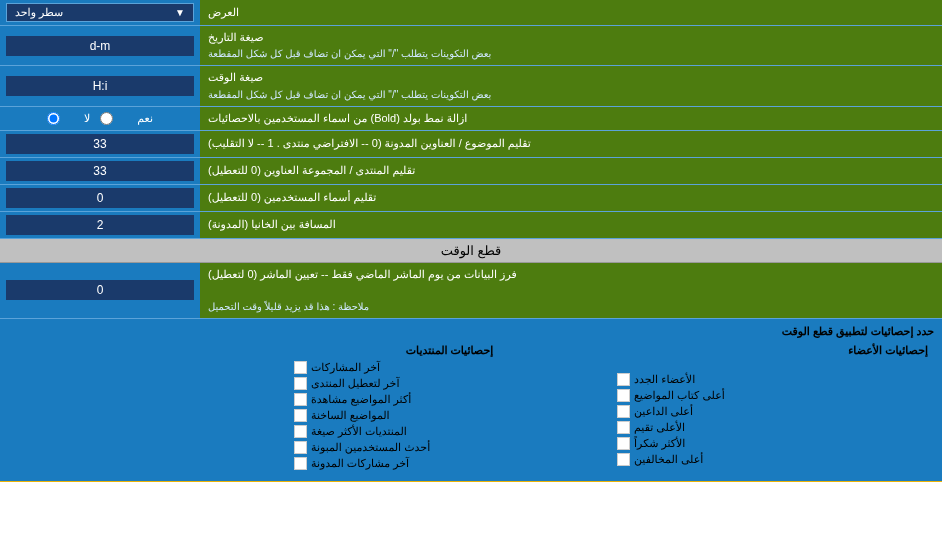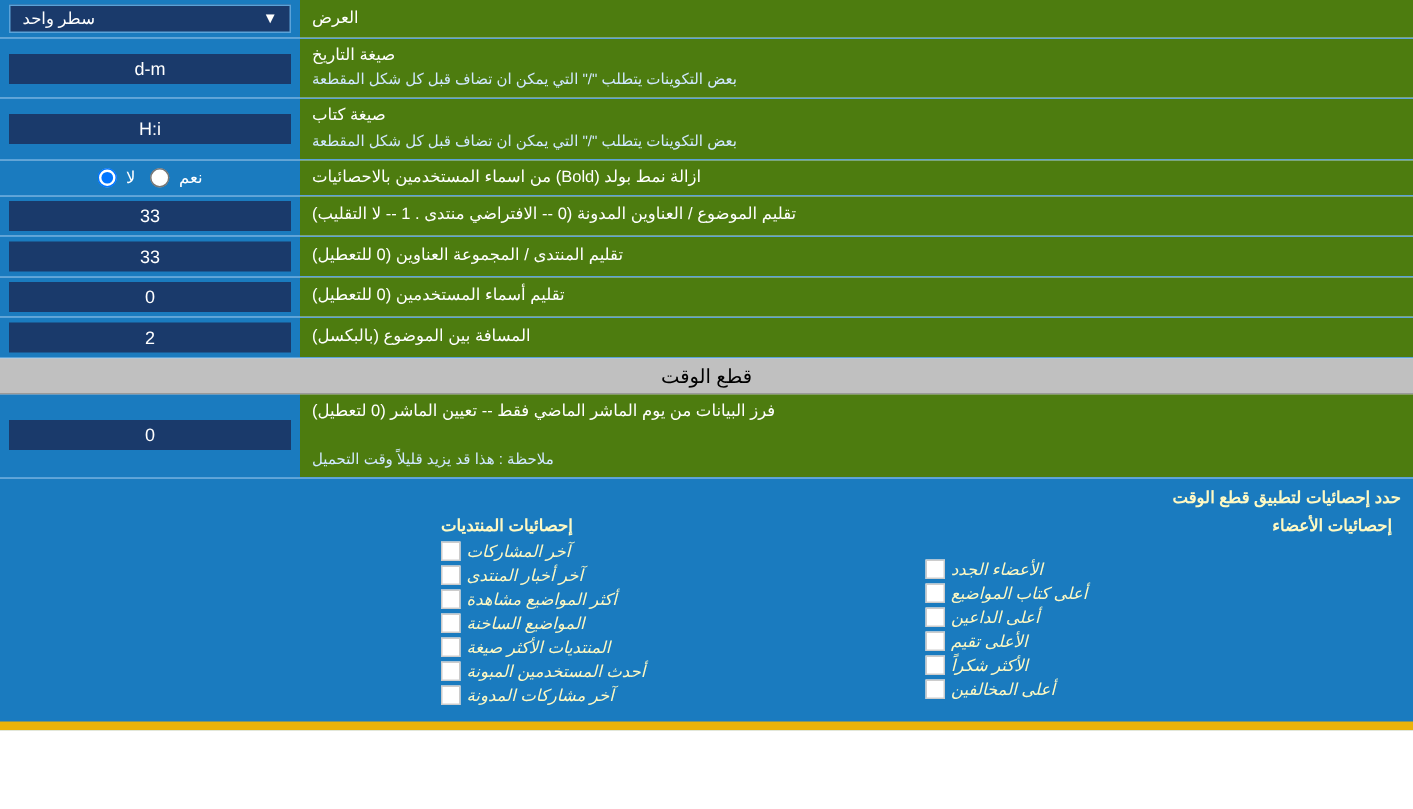--- a/index.html
+++ b/index.html
@@ -61,21 +61,21 @@
       display: flex;
       align-items: center;
       justify-content: center;
       gap: 10px;
       color: #fff;
       font-size: 11px;
     }
     .radio-group {
       display: flex;
       align-items: flex-end;
-      gap: 6px;
+      gap: 24px;
     }
     .dropdown-cell {
       background: #1a7bbf;
       padding: 3px 6px;
       width: 200px;
       display: flex;
       align-items: center;
       justify-content: center;
     }
     .dropdown-btn {
@@ -86,24 +86,24 @@
       width: 100%;
       text-align: center;
       font-size: 11px;
       cursor: pointer;
       display: flex;
       align-items: center;
       justify-content: space-between;
     }
     .stats-section {
       background: #1a7bbf;
-      color: #fef9c3;
+      color: #000000;
       width: 100%;
       padding: 6px 8px;
-      border-bottom: 6px solid #eab308;
+      border-bottom: 1px solid #eab308;
     }
     .stats-title {
       font-weight: bold;
       font-size: 11px;
       margin-bottom: 4px;
       text-align: right;
     }
     .stats-columns {
       display: flex;
       gap: 0;
@@ -116,21 +116,20 @@
     .stats-col .stat-item {
       display: flex;
       align-items: center;
       gap: 4px;
       margin-bottom: 3px;
       font-size: 11px;
       justify-content: flex-end;
     }
     .stat-label {
       text-align: right;
-      font-style: italic;
     }
     .checkbox-icon {
       display: inline-block;
       width: 13px;
       height: 13px;
       border: 1px solid #ccc;
       background: #fff;
     }
     .label-sub {
       font-size: 10px;
@@ -165,21 +164,21 @@
       <span>صيغة التاريخ</span>
       <span class="label-sub">بعض التكوينات يتطلب "/" التي يمكن ان تضاف قبل كل شكل المقطعة</span>
     </div>
     <div class="input-cell">
       <input class="input-field" type="text" value="d-m" style="">
     </div>
   </div>
 
   <div class="row">
     <div class="label-cell" style="flex-direction:column; align-items:flex-end;">
-      <span>صيغة كتاب</span>
+      <span>صيغة الوقت</span>
       <span class="label-sub">بعض التكوينات يتطلب "/" التي يمكن ان تضاف قبل كل شكل المقطعة</span>
     </div>
     <div class="input-cell">
       <input class="input-field" type="text" value="H:i" style="">
     </div>
   </div>
 
   <div class="row">
     <div class="label-cell">
       <span>ازالة نمط بولد (Bold) من اسماء المستخدمين بالاحصائيات</span>
@@ -218,21 +217,21 @@
     <div class="label-cell">
       <span>تقليم أسماء المستخدمين (0 للتعطيل)</span>
     </div>
     <div class="input-cell">
       <input class="input-field" type="text" value="0" style="">
     </div>
   </div>
 
   <div class="row">
     <div class="label-cell">
-      <span>المسافة بين الموضوع (بالبكسل)</span>
+      <span>المسافة بين الخانيا (المدونة)</span>
     </div>
     <div class="input-cell">
       <input class="input-field" type="text" value="2" style="">
     </div>
   </div>
 
   <div class="section-header">
     <span>قطع الوقت</span>
   </div>
 
@@ -276,29 +275,29 @@
           <span class="stat-label">الأكثر شكراً</span>
           <span class="checkbox-icon"></span>
         </div>
         <div class="stat-item">
           <span class="stat-label">أعلى المخالفين</span>
           <span class="checkbox-icon"></span>
         </div>
       </div>
 
       <div class="stats-col">
-        <div style="font-weight:bold; text-align:left; margin-bottom:4px; font-size:11px;">
+        <div style="font-weight:bold; text-align:center; margin-bottom:4px; font-size:11px;font-family:Liberation Serif, serif;">
           <span>إحصائيات المنتديات</span>
         </div>
         <div class="stat-item">
           <span class="stat-label">آخر المشاركات</span>
           <span class="checkbox-icon"></span>
         </div>
         <div class="stat-item">
-          <span class="stat-label">آخر أخبار المنتدى</span>
+          <span class="stat-label">آخر لتعطيل المنتدى</span>
           <span class="checkbox-icon"></span>
         </div>
         <div class="stat-item">
           <span class="stat-label">أكثر المواضيع مشاهدة</span>
           <span class="checkbox-icon"></span>
         </div>
         <div class="stat-item">
           <span class="stat-label">المواضيع الساخنة</span>
           <span class="checkbox-icon"></span>
         </div>

